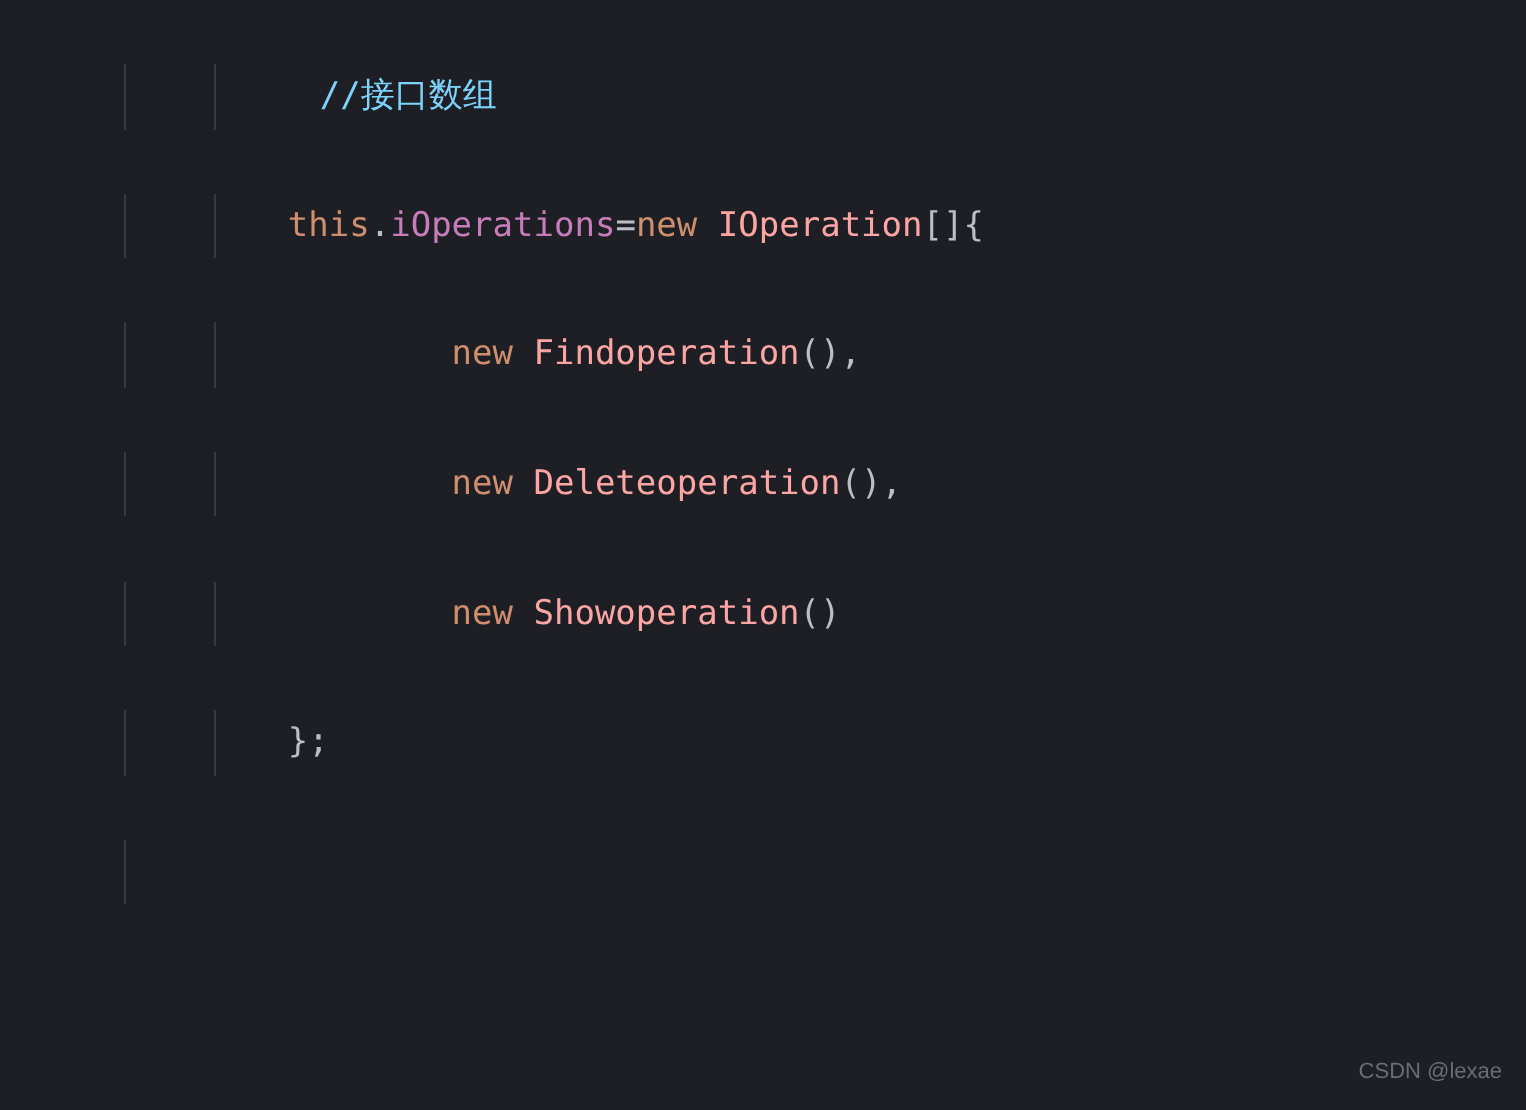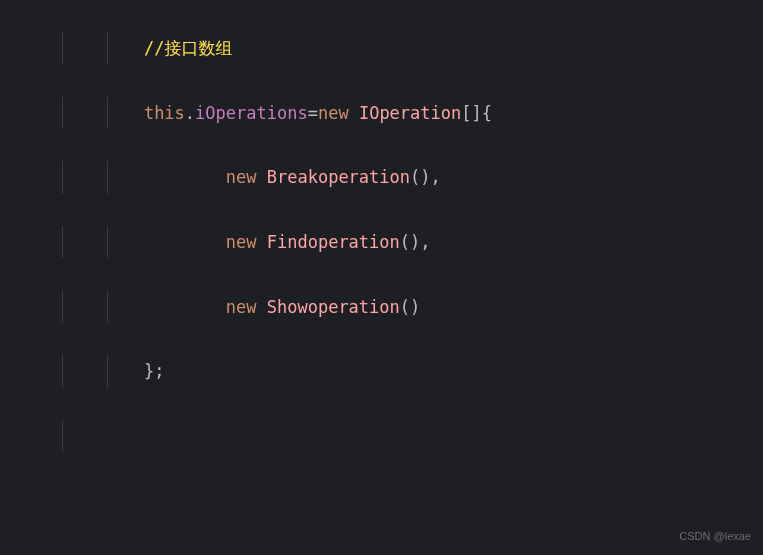--- a/index.html
+++ b/index.html
@@ -35,40 +35,40 @@
       top: 0;
       bottom: 0;
     }
     .ig1 { left: 20px; }
     .ig2 { left: 65px; }
     
     .keyword { color: #cf8e6d; }
     .keyword-this { color: #cf8e6d; text-align: center; }
     .field { color: #c77dbb; text-align: center; }
     .class { color: #fca5a5; }
-    .comment { color: #fde047; }
+    .comment { color: #7dd3fc; margin-left: 16px; }
     .watermark {
       position: absolute;
       bottom: 8px;
       right: 12px;
       color: #6b6d73;
       font-size: 11px;
       font-family: Arial, sans-serif;
       margin-top: 20px;
     }
     .brace { color: #bcbec4; }
   </style>
 </head>
 <body>
 
 <div class="code-content">
 <div class="line"><span class="indent-guide ig1"></span><span class="indent-guide ig2"></span>        <span class="comment"><span>//</span><span>接口数组</span></span></div>
 <div class="line"><span class="indent-guide ig1"></span><span class="indent-guide ig2"></span>        <span class="keyword-this">this</span><span>.</span><span class="field">iOperations</span><span>=</span><span class="keyword">new</span> <span class="class">IOperation</span><span>[]</span><span class="brace">{</span></div>
-<div class="line"><span class="indent-guide ig1"></span><span class="indent-guide ig2"></span>                <span class="keyword">new</span> <span class="class">Breakoperation</span><span>()</span><span>,</span></div>
 <div class="line"><span class="indent-guide ig1"></span><span class="indent-guide ig2"></span>                <span class="keyword">new</span> <span class="class">Findoperation</span><span>()</span><span>,</span></div>
+<div class="line"><span class="indent-guide ig1"></span><span class="indent-guide ig2"></span>                <span class="keyword">new</span> <span class="class">Deleteoperation</span><span>()</span><span>,</span></div>
 <div class="line"><span class="indent-guide ig1"></span><span class="indent-guide ig2"></span>                <span class="keyword">new</span> <span class="class">Showoperation</span><span>()</span></div>
 <div class="line"><span class="indent-guide ig1"></span><span class="indent-guide ig2"></span>        <span class="brace">};</span></div>
 <div class="line"><span class="indent-guide ig1"></span>    </div>
 
 
 
 
 
 
 

